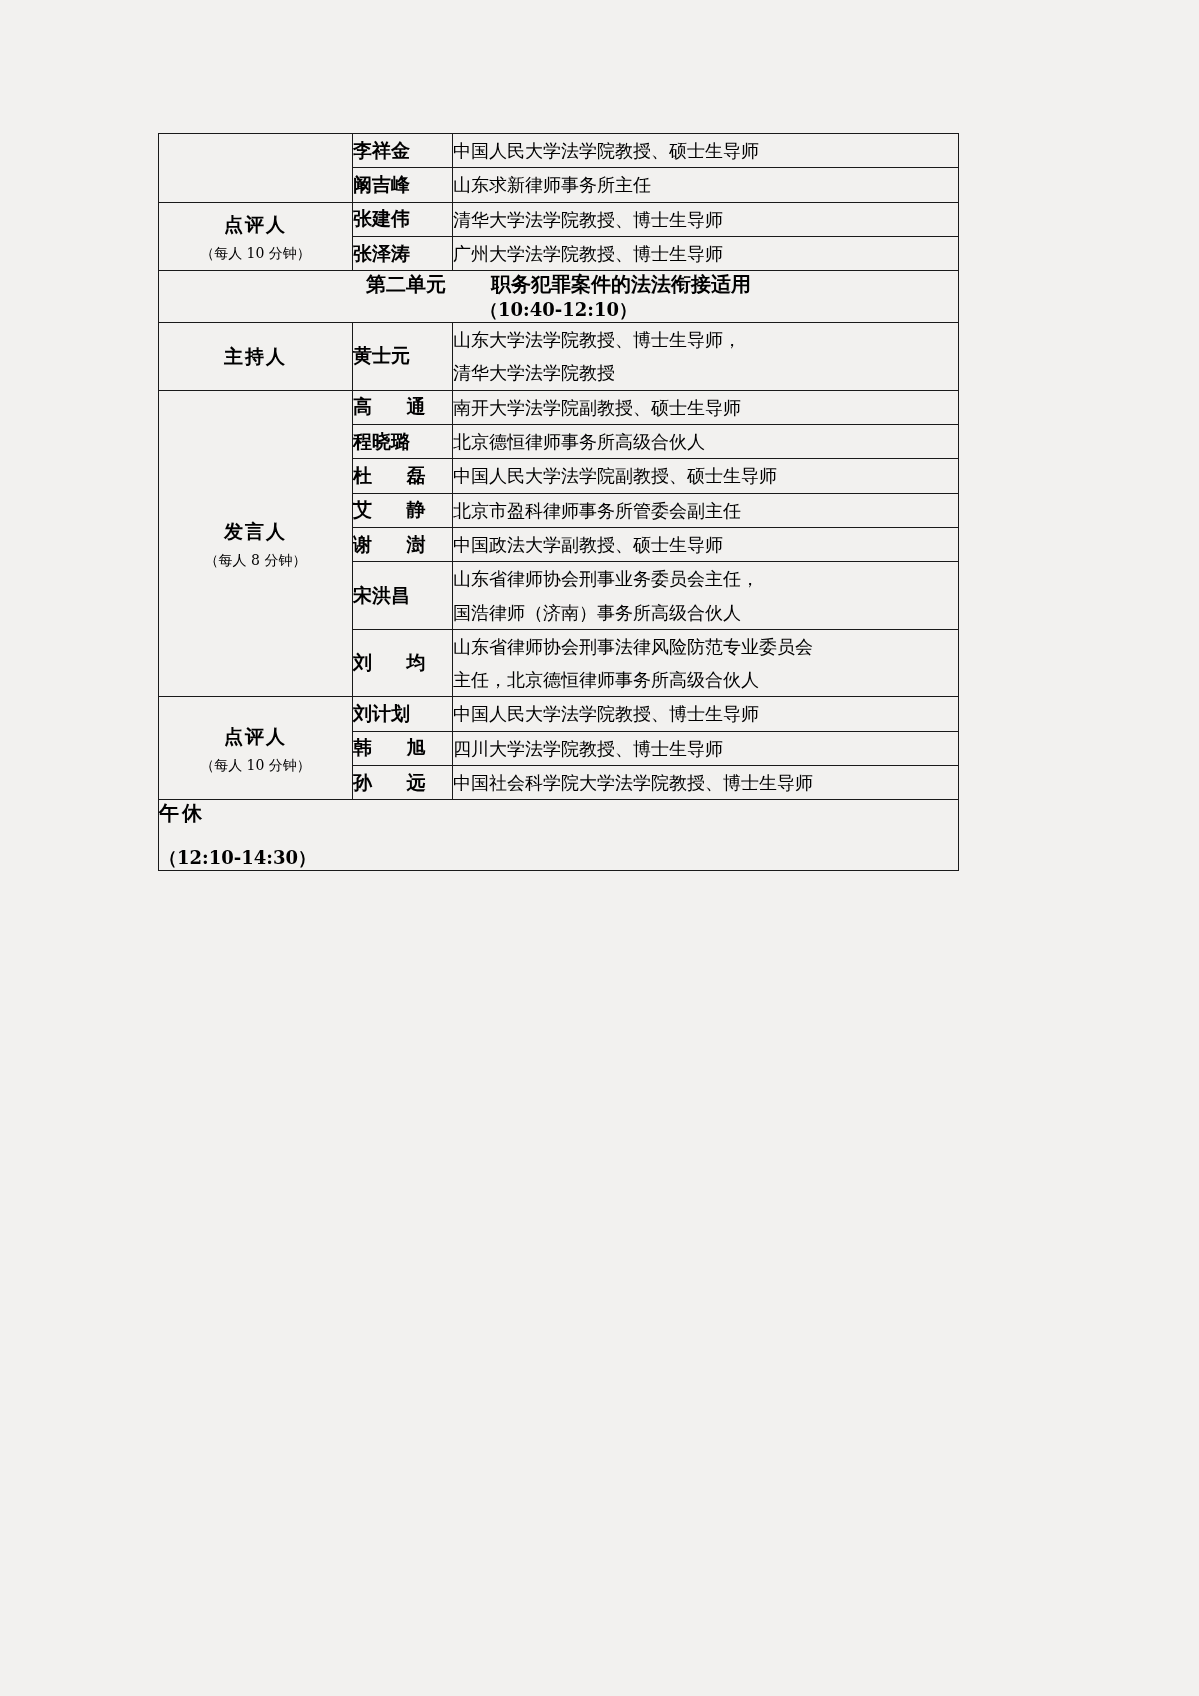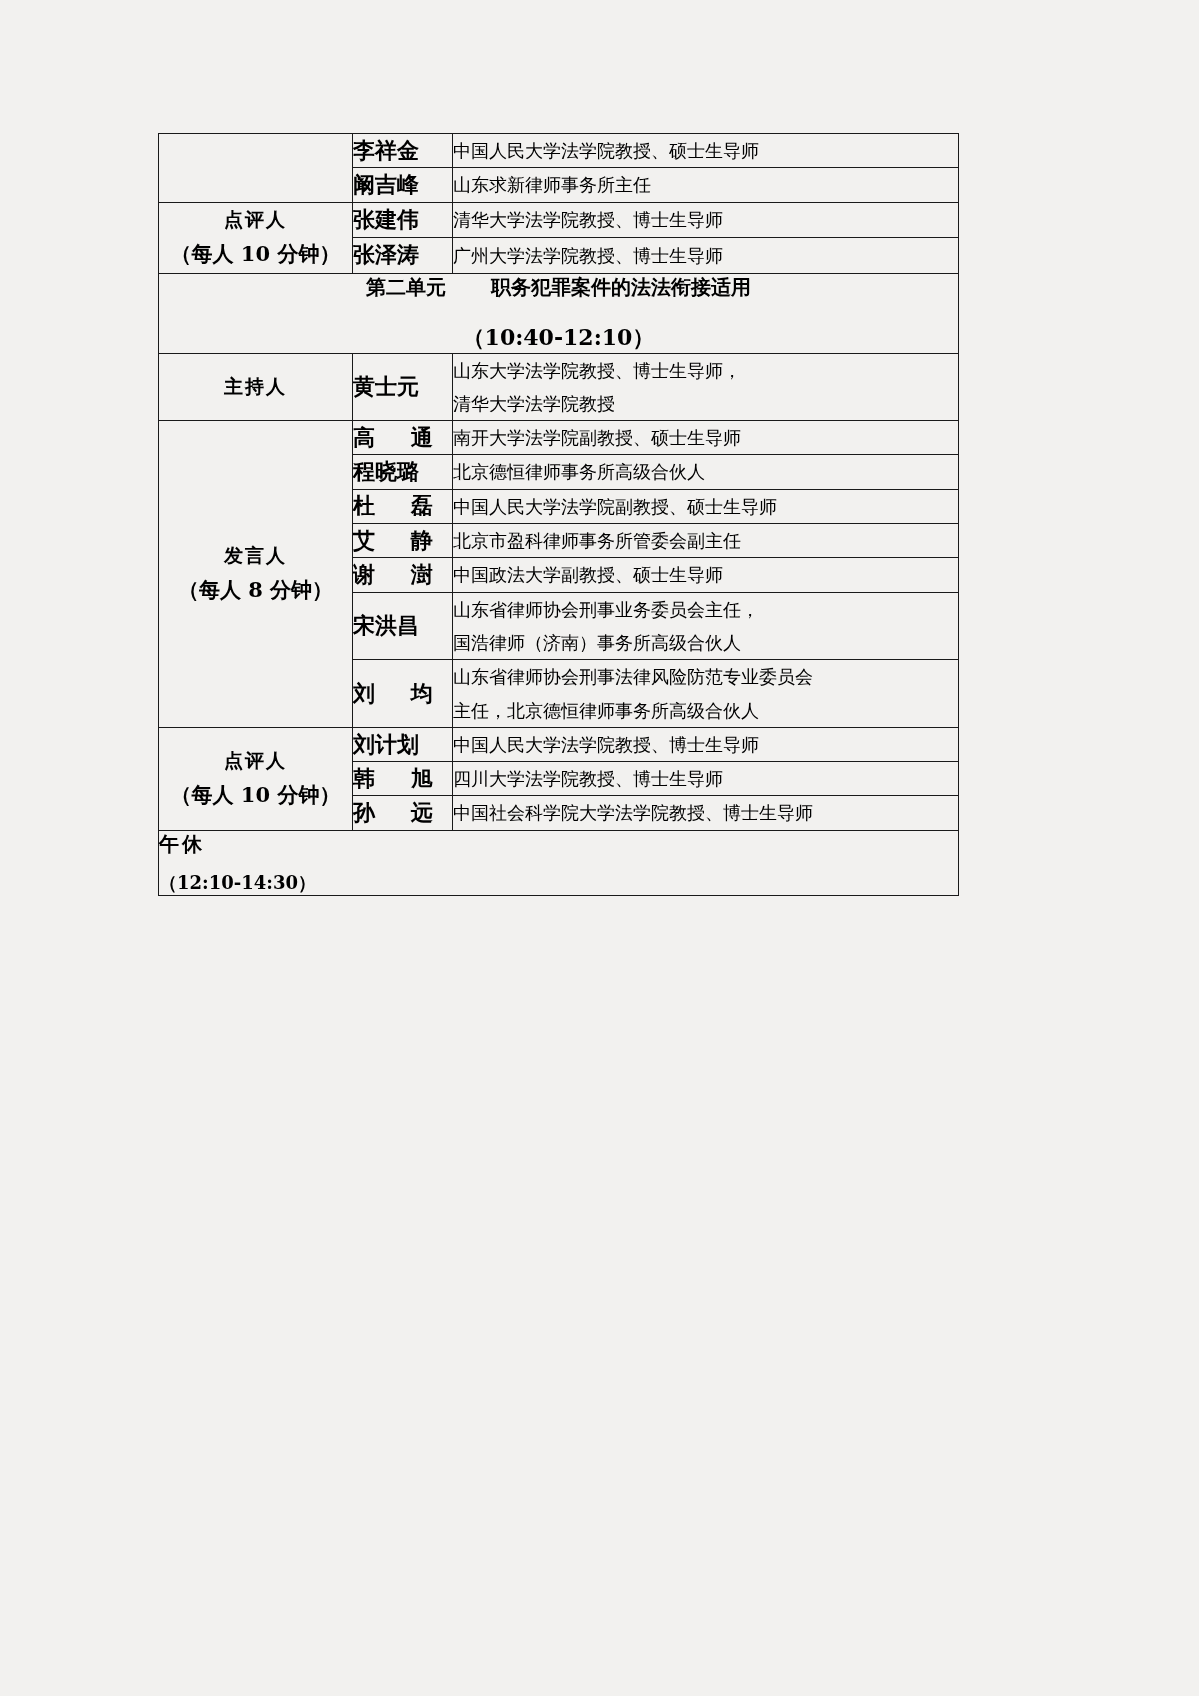--- a/index.html
+++ b/index.html
@@ -44,26 +44,26 @@
     line-height: 1.75;
     padding: 10px 6px;
     margin-top: 24px;
   }
   .role-cell .role-title {
     display: block;
     letter-spacing: 2px;
   }
   .role-cell .role-sub {
     display: block;
-    font-size: 21px;
-    font-weight: bold;
+    font-size: 14px;
+    font-weight: normal;
   }
   .name-cell {
     font-weight: bold;
-    font-size: 22px;
+    font-size: 19px;
     padding: 14px 10px 14px 16px;
     white-space: nowrap;
   }
   .name-cell .spaced {
     letter-spacing: 14px;
     text-align: right;
   }
   .desc-cell {
     font-size: 18px;
     line-height: 1.85;
@@ -79,40 +79,40 @@
   .section-cell .sec-title {
     display: block;
     font-weight: bold;
     font-size: 20px;
   }
   .section-cell .sec-title .sec-unit {
     margin-right: 45px;
   }
   .section-cell .sec-time {
     display: block;
-    font-size: 22px;
-    font-weight: bold;
-    margin-top: 22px;
+    font-size: 18px;
+    font-weight: bold;
+    margin-top: 0;
     font-family: "DejaVu Serif", "Liberation Serif", serif;
   }
   .break-cell {
     text-align: left;
     padding: 18px 10px 20px;
   }
   .break-cell .brk-title {
     display: block;
     font-weight: bold;
     font-size: 20px;
     letter-spacing: 3px;
   }
   .break-cell .brk-time {
     display: block;
     font-size: 18px;
     font-weight: bold;
-    margin-top: 13px;
+    margin-top: 19px;
   }
 </style>
 </head>
 <body>
 
 <div class="page">
   <table class="doc-table">
     <colgroup>
       <col class="col-role">
       <col class="col-name">

